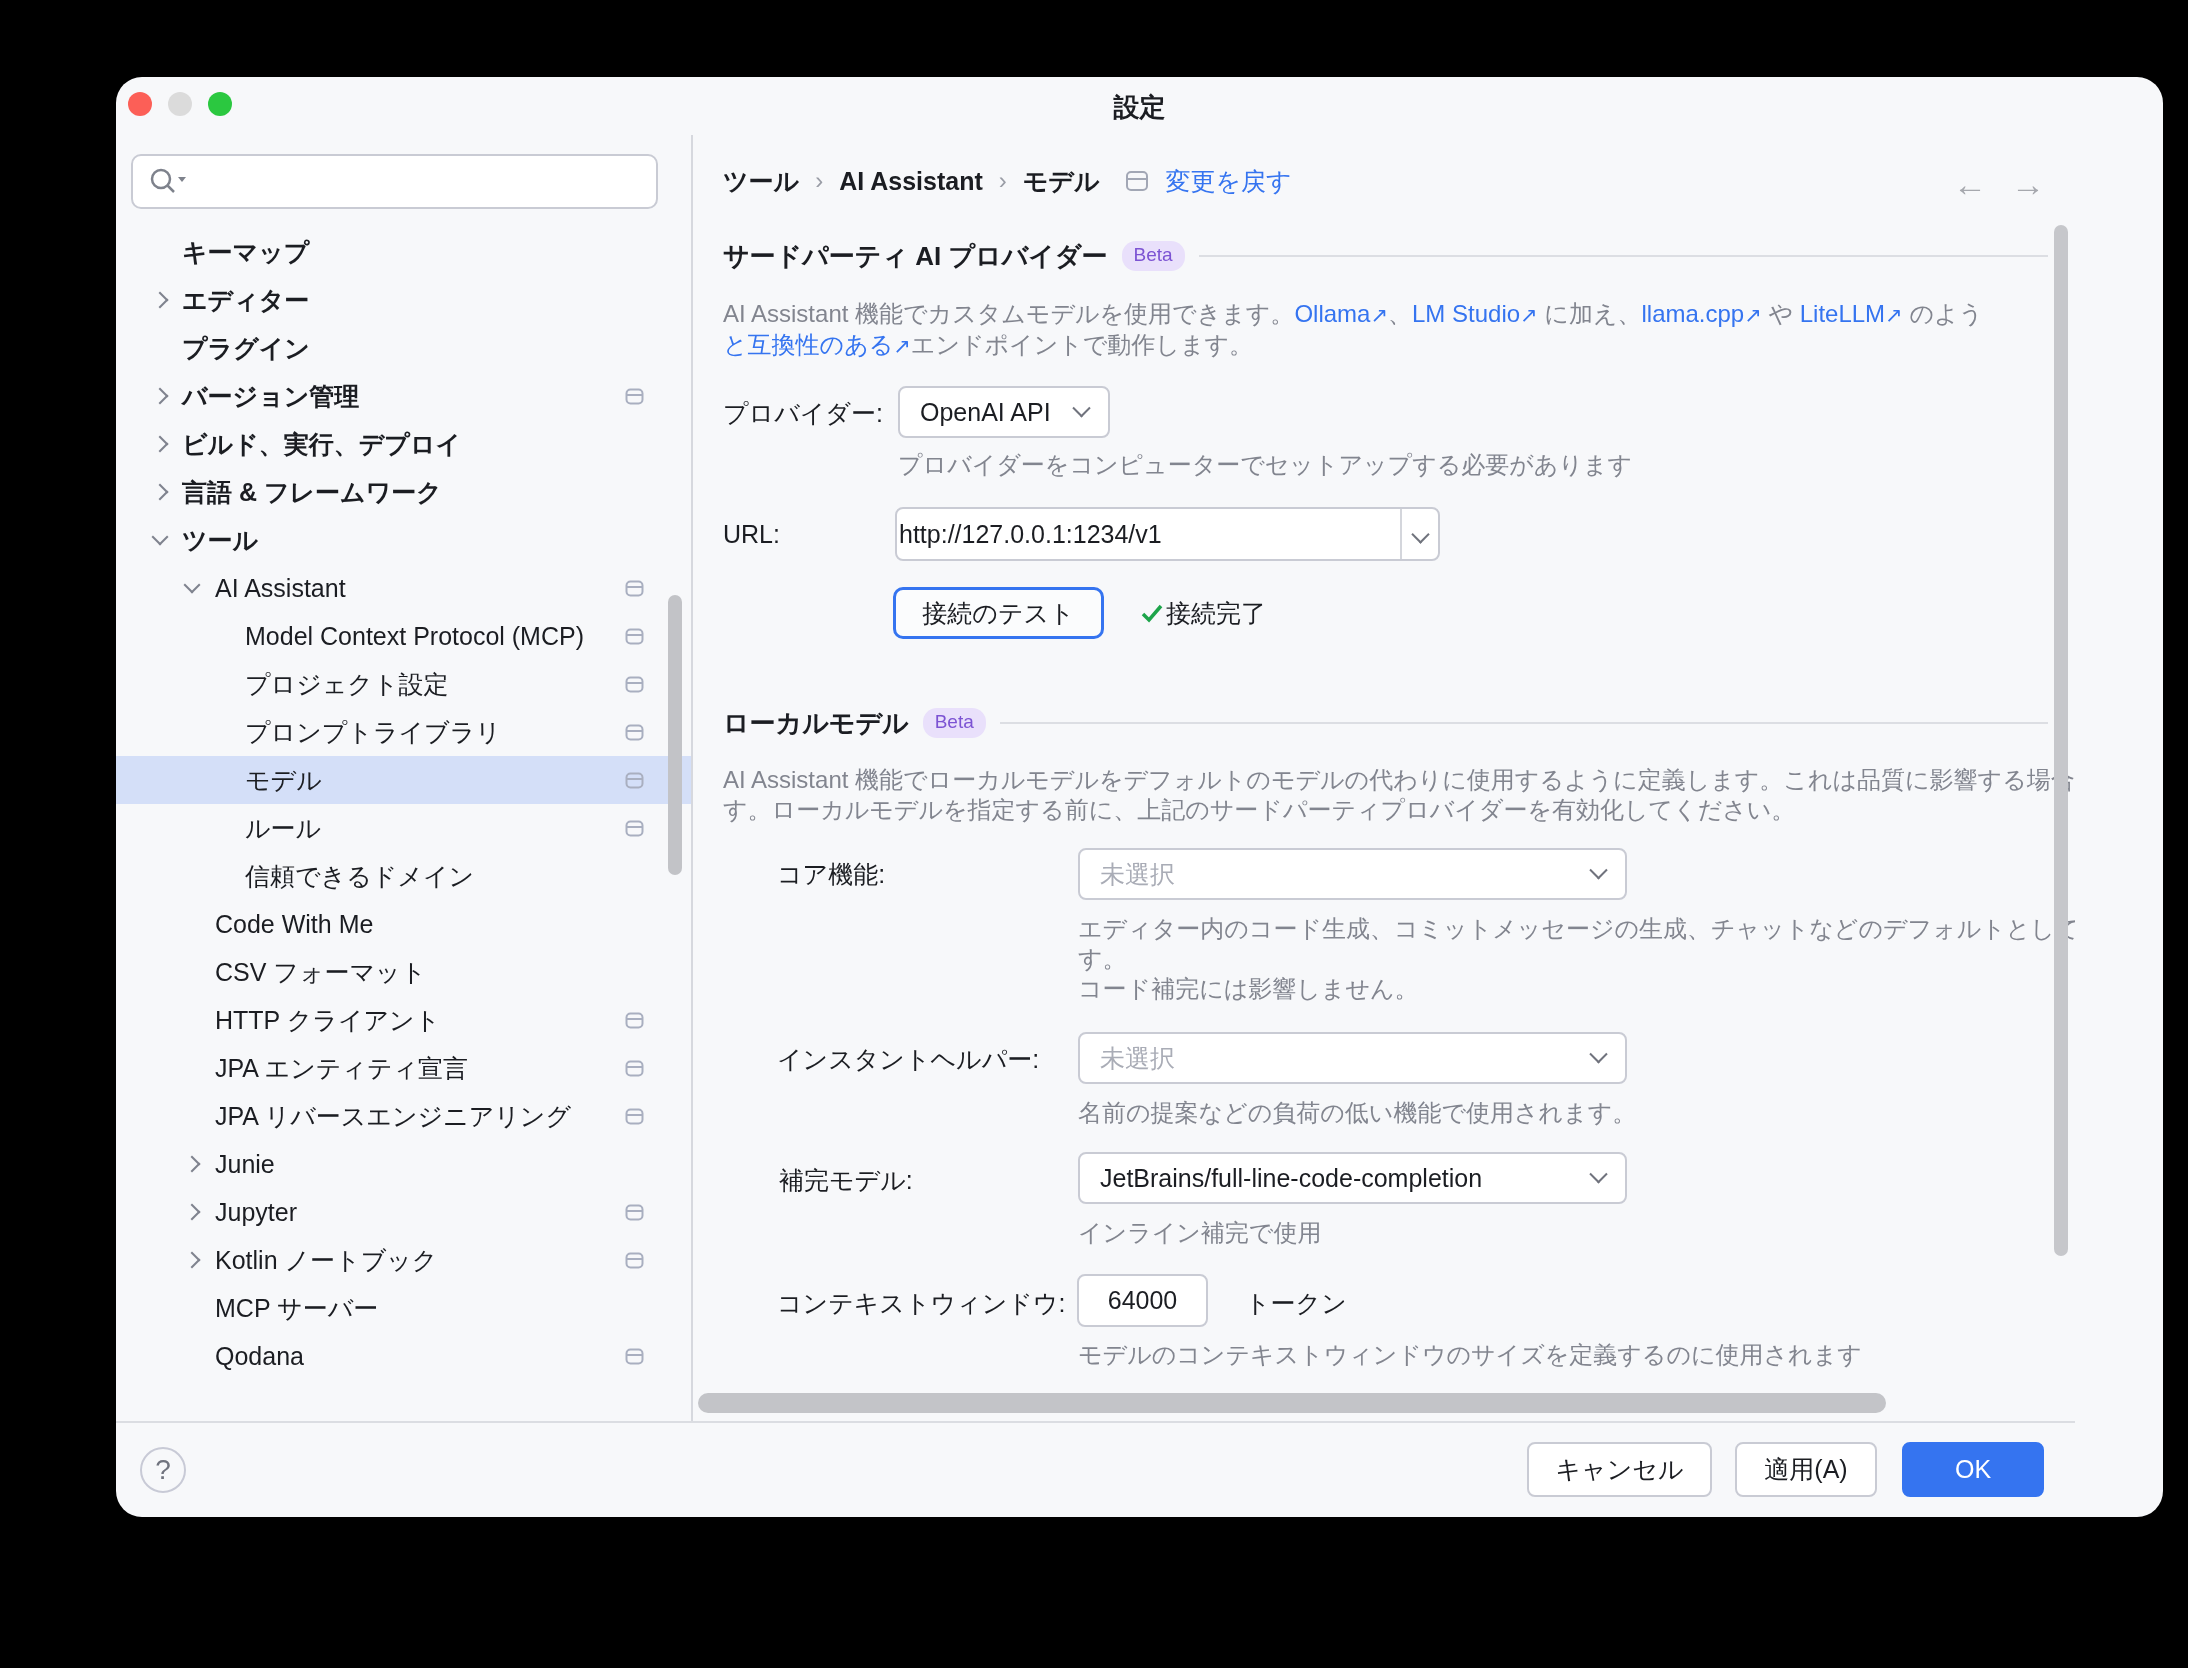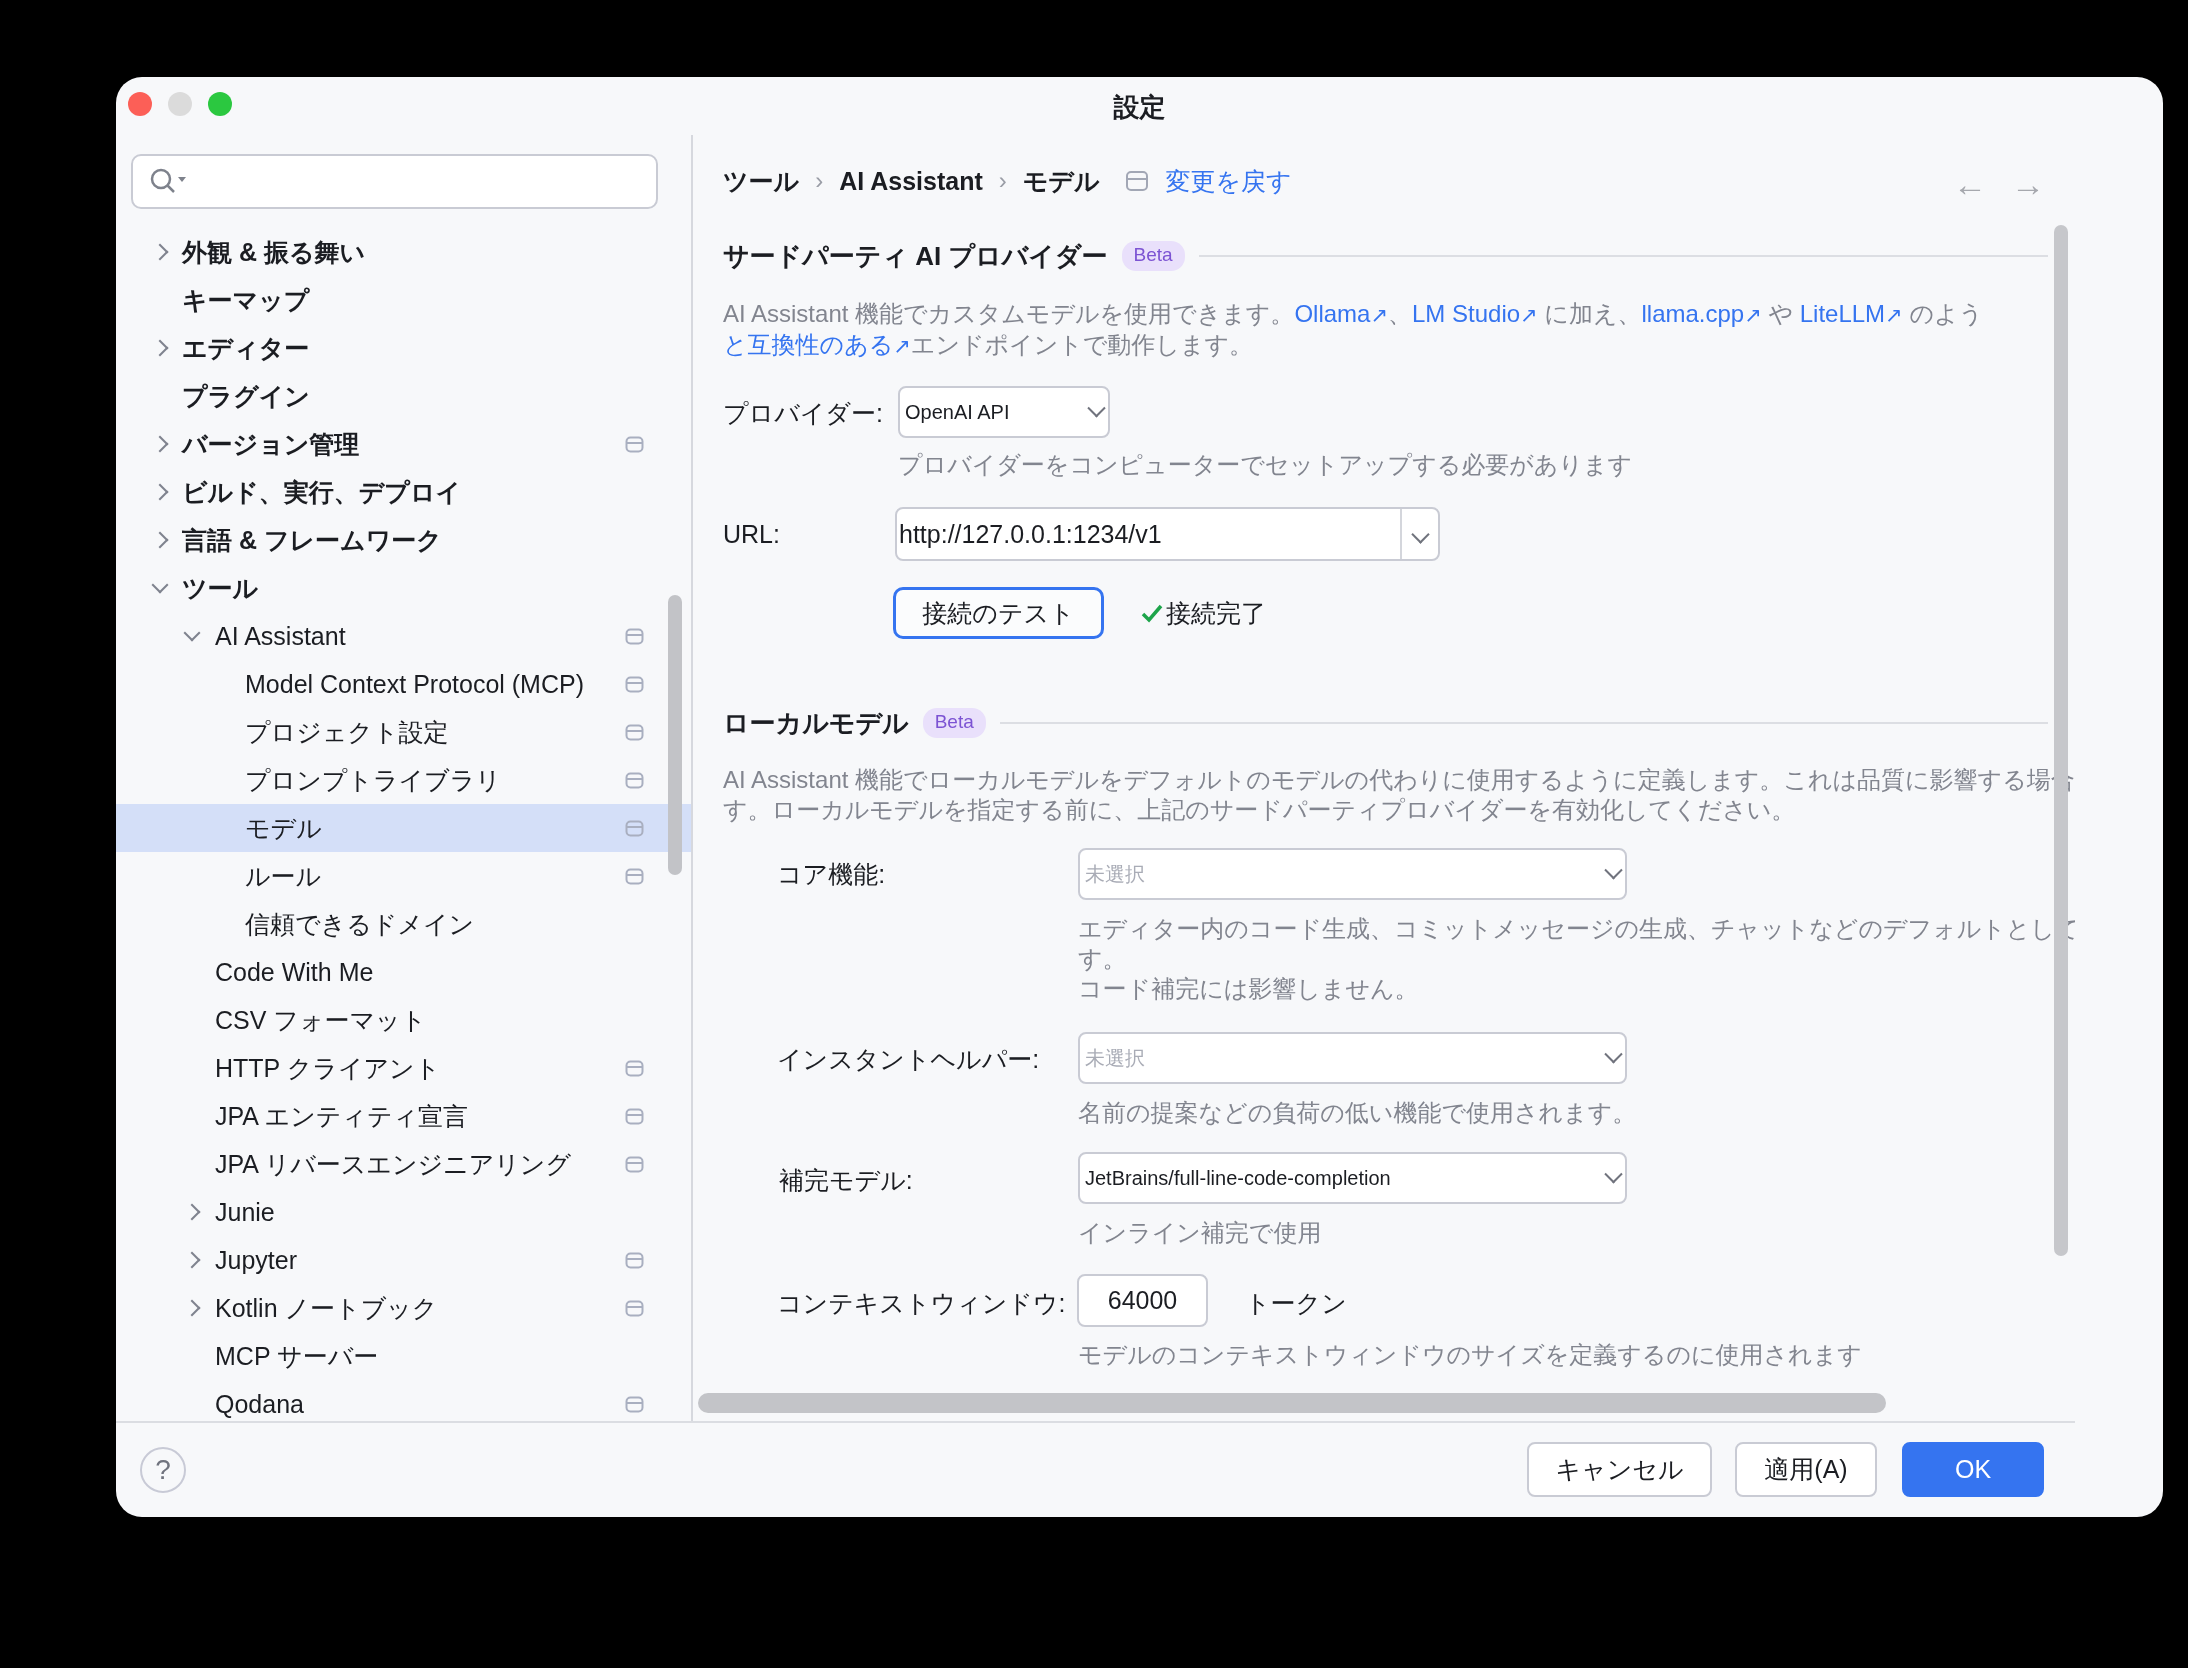--- a/index.html
+++ b/index.html
@@ -49,21 +49,21 @@
   .sechead .st { font-size:26px; font-weight:bold; }
   .badge { background:#E9E0FB; color:#7C53D3; font-size:19px; padding:3px 12px 5px; border-radius:14px; }
   .sechead .hline { flex:1; height:2px; background:#DCDEE3; }
 
   .gtext { color:#82858F; font-size:24px; }
   .blink { color:#3574F0; cursor:pointer; }
   .arr { font-size:21px; }
 
   .flabel { font-size:25px; color:#1B1D22; }
   .combo { position:absolute; background:#fff; border:2px solid #C9CBD4; border-radius:8px;
-           display:flex; align-items:center; padding:0 5px; font-size:20px; cursor:pointer; }
+           display:flex; align-items:center; padding:0 20px; font-size:25px; cursor:pointer; }
   .combo .chev { margin-left:auto; width:13px; height:13px; border-right:2.5px solid #70737D;
                  border-bottom:2.5px solid #70737D; transform:rotate(45deg) translate(-3px,-3px); }
   .combo .ph { color:#A9ACB6; }
   .urlcombo { position:absolute; left:203px; top:430px; width:545px; height:54px; background:#fff;
               border:2px solid #C9CBD4; border-radius:8px; display:flex; align-items:center; font-size:25px; }
   .urlcombo .val { padding-left:2px; }
   .urlcombo .vdiv { position:absolute; left:503px; top:0; width:2px; height:50px; background:#D4D6DC; }
   .urlcombo .chev { position:absolute; left:517px; top:19px; width:13px; height:13px;
                     border-right:2.5px solid #70737D; border-bottom:2.5px solid #70737D; transform:rotate(45deg); }
   .testbtn { position:absolute; left:201px; top:510px; width:211px; height:52px; background:#FBFCFD;
@@ -103,24 +103,20 @@
   <div class="sidebar">
     <div class="searchbox">
       <svg width="44" height="32" viewBox="0 0 44 32">
         <circle cx="14" cy="13" r="9" fill="none" stroke="#7E828C" stroke-width="2.5"></circle>
         <line x1="20.5" y1="19.5" x2="27" y2="26" stroke="#7E828C" stroke-width="2.5"></line>
         <path d="M31 11 L39 11 L35 16 Z" fill="#7E828C"></path>
       </svg>
     </div>
     <div class="tree" id="tree">
         <div class="trow lv1 bold">
-          <span class="tchev right"></span>
-          <span class="tlabel">外観 &amp; 振る舞い</span>
-        </div>
-        <div class="trow lv1 bold">
           <span class="tlabel">キーマップ</span>
         </div>
         <div class="trow lv1 bold">
           <span class="tchev right"></span>
           <span class="tlabel">エディター</span>
         </div>
         <div class="trow lv1 bold">
           <span class="tlabel">プラグイン</span>
         </div>
         <div class="trow lv1 bold">

